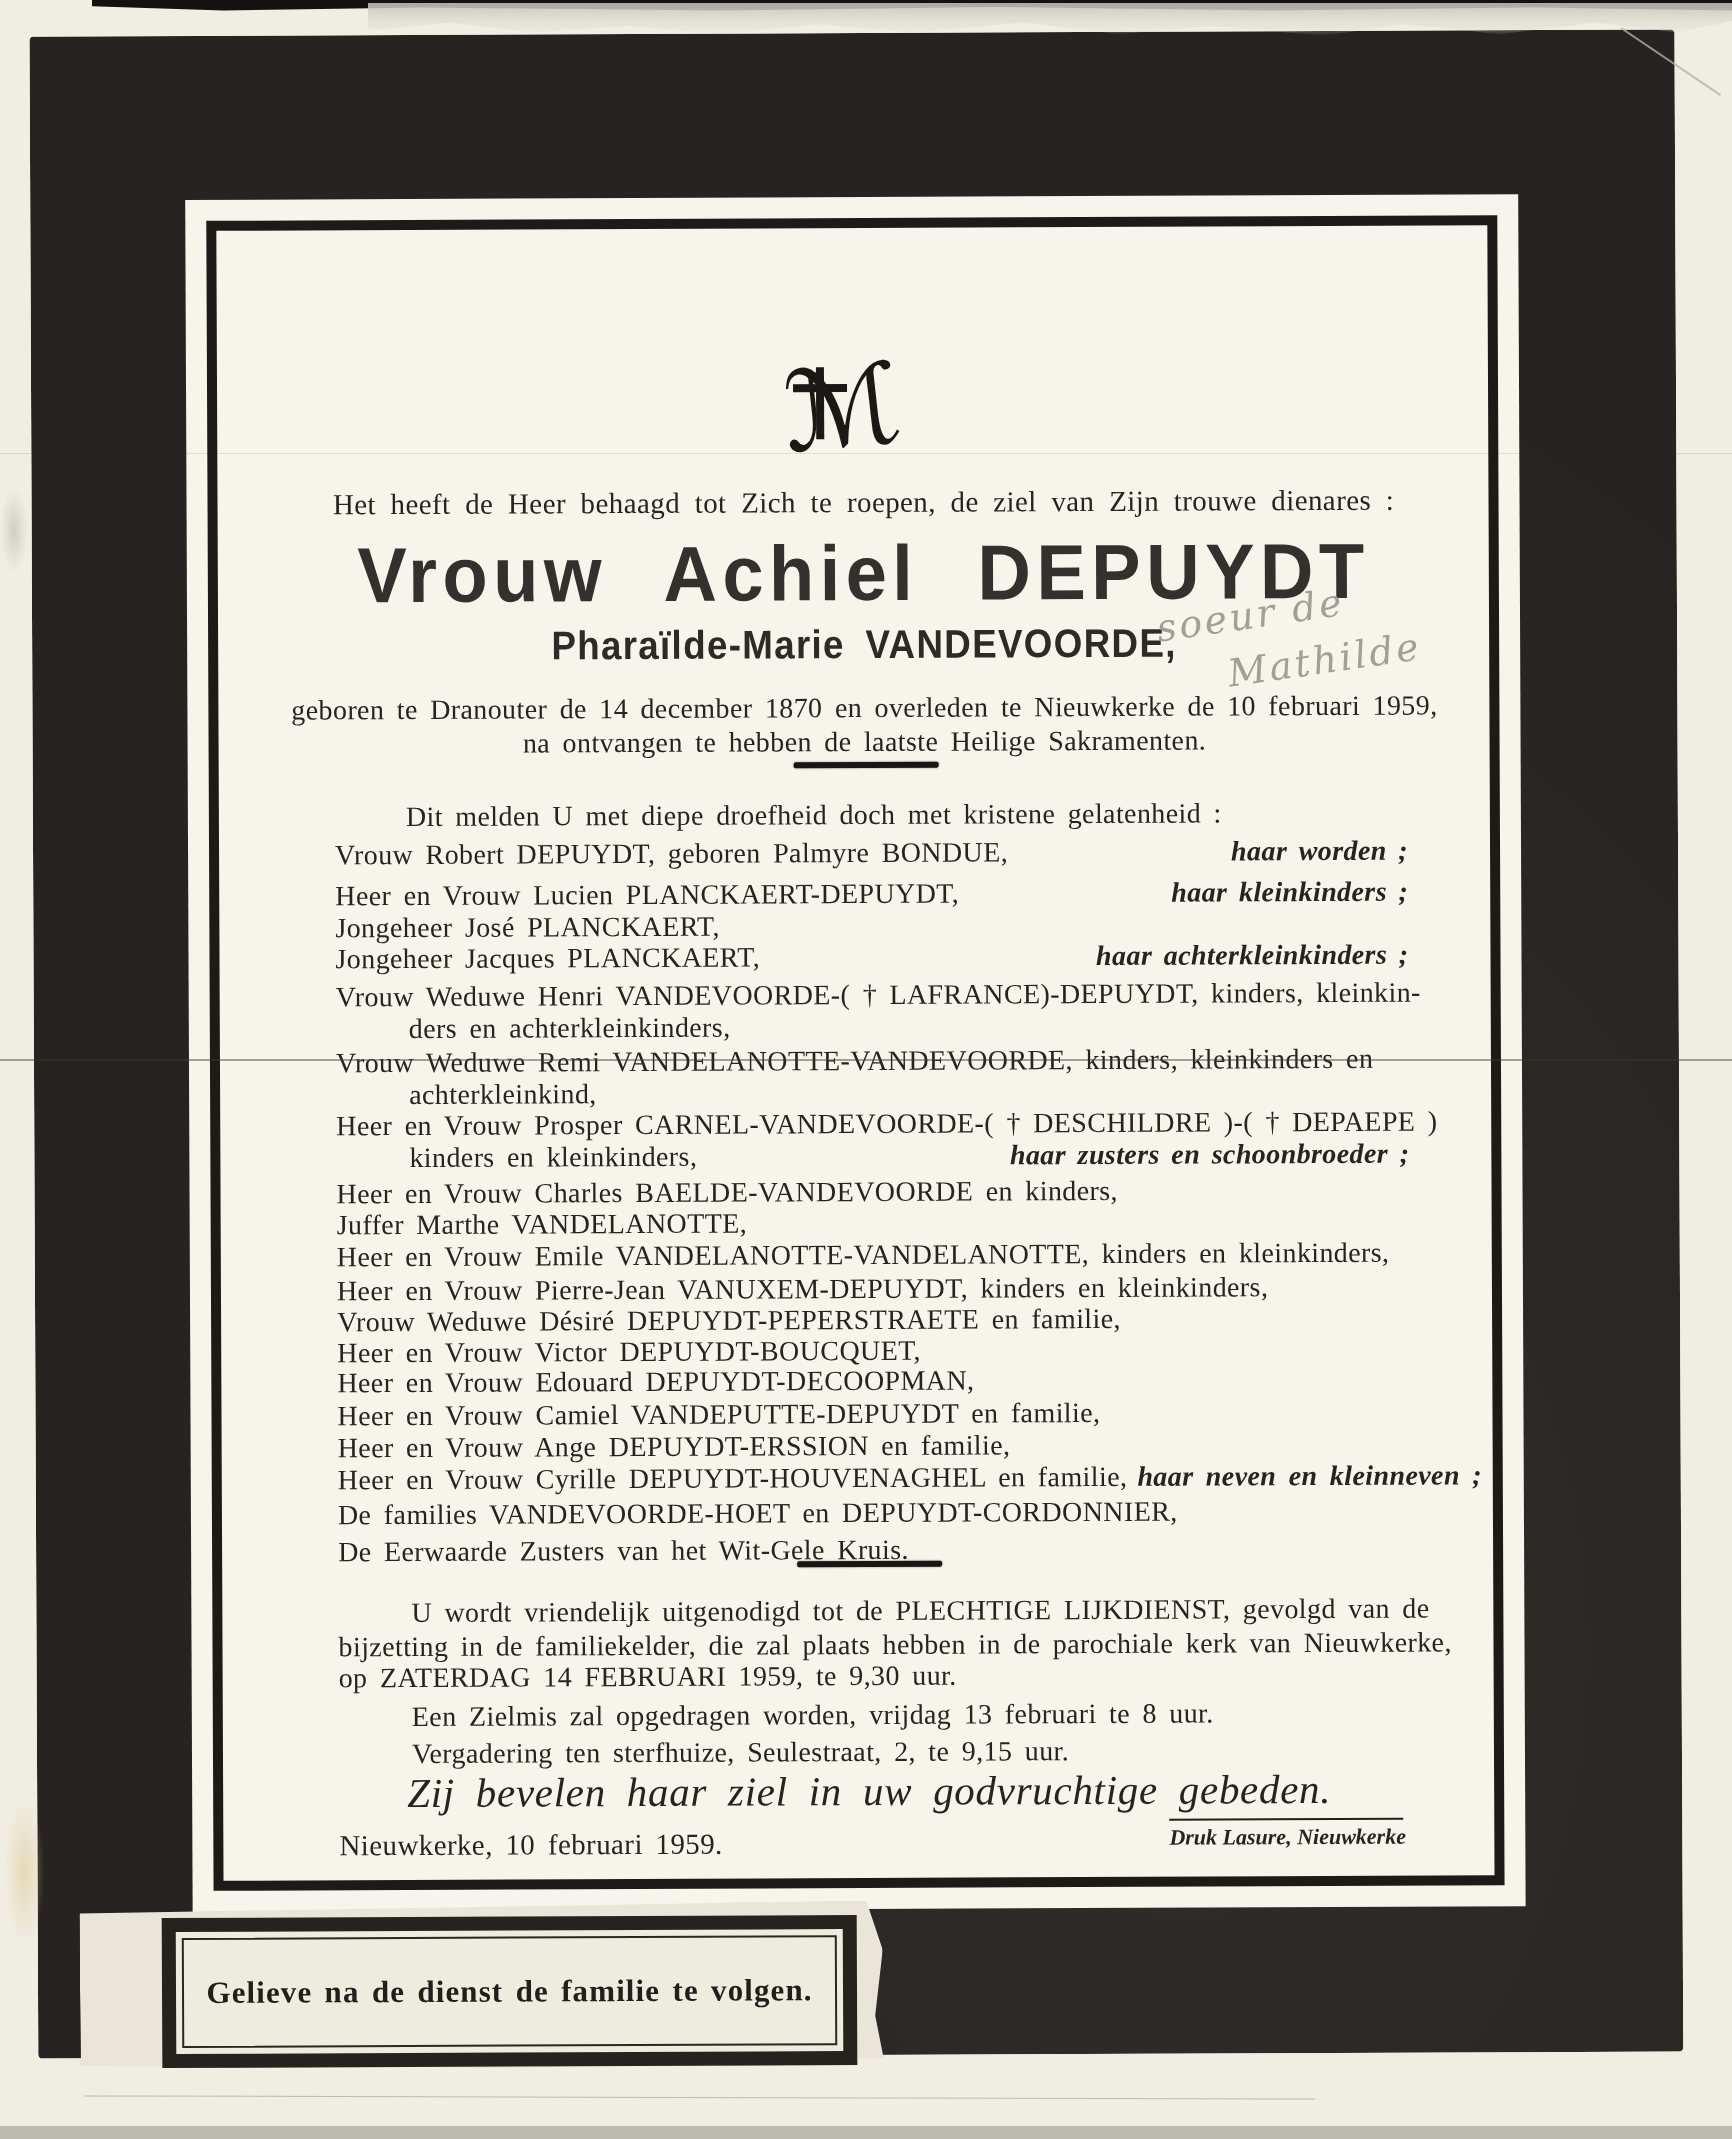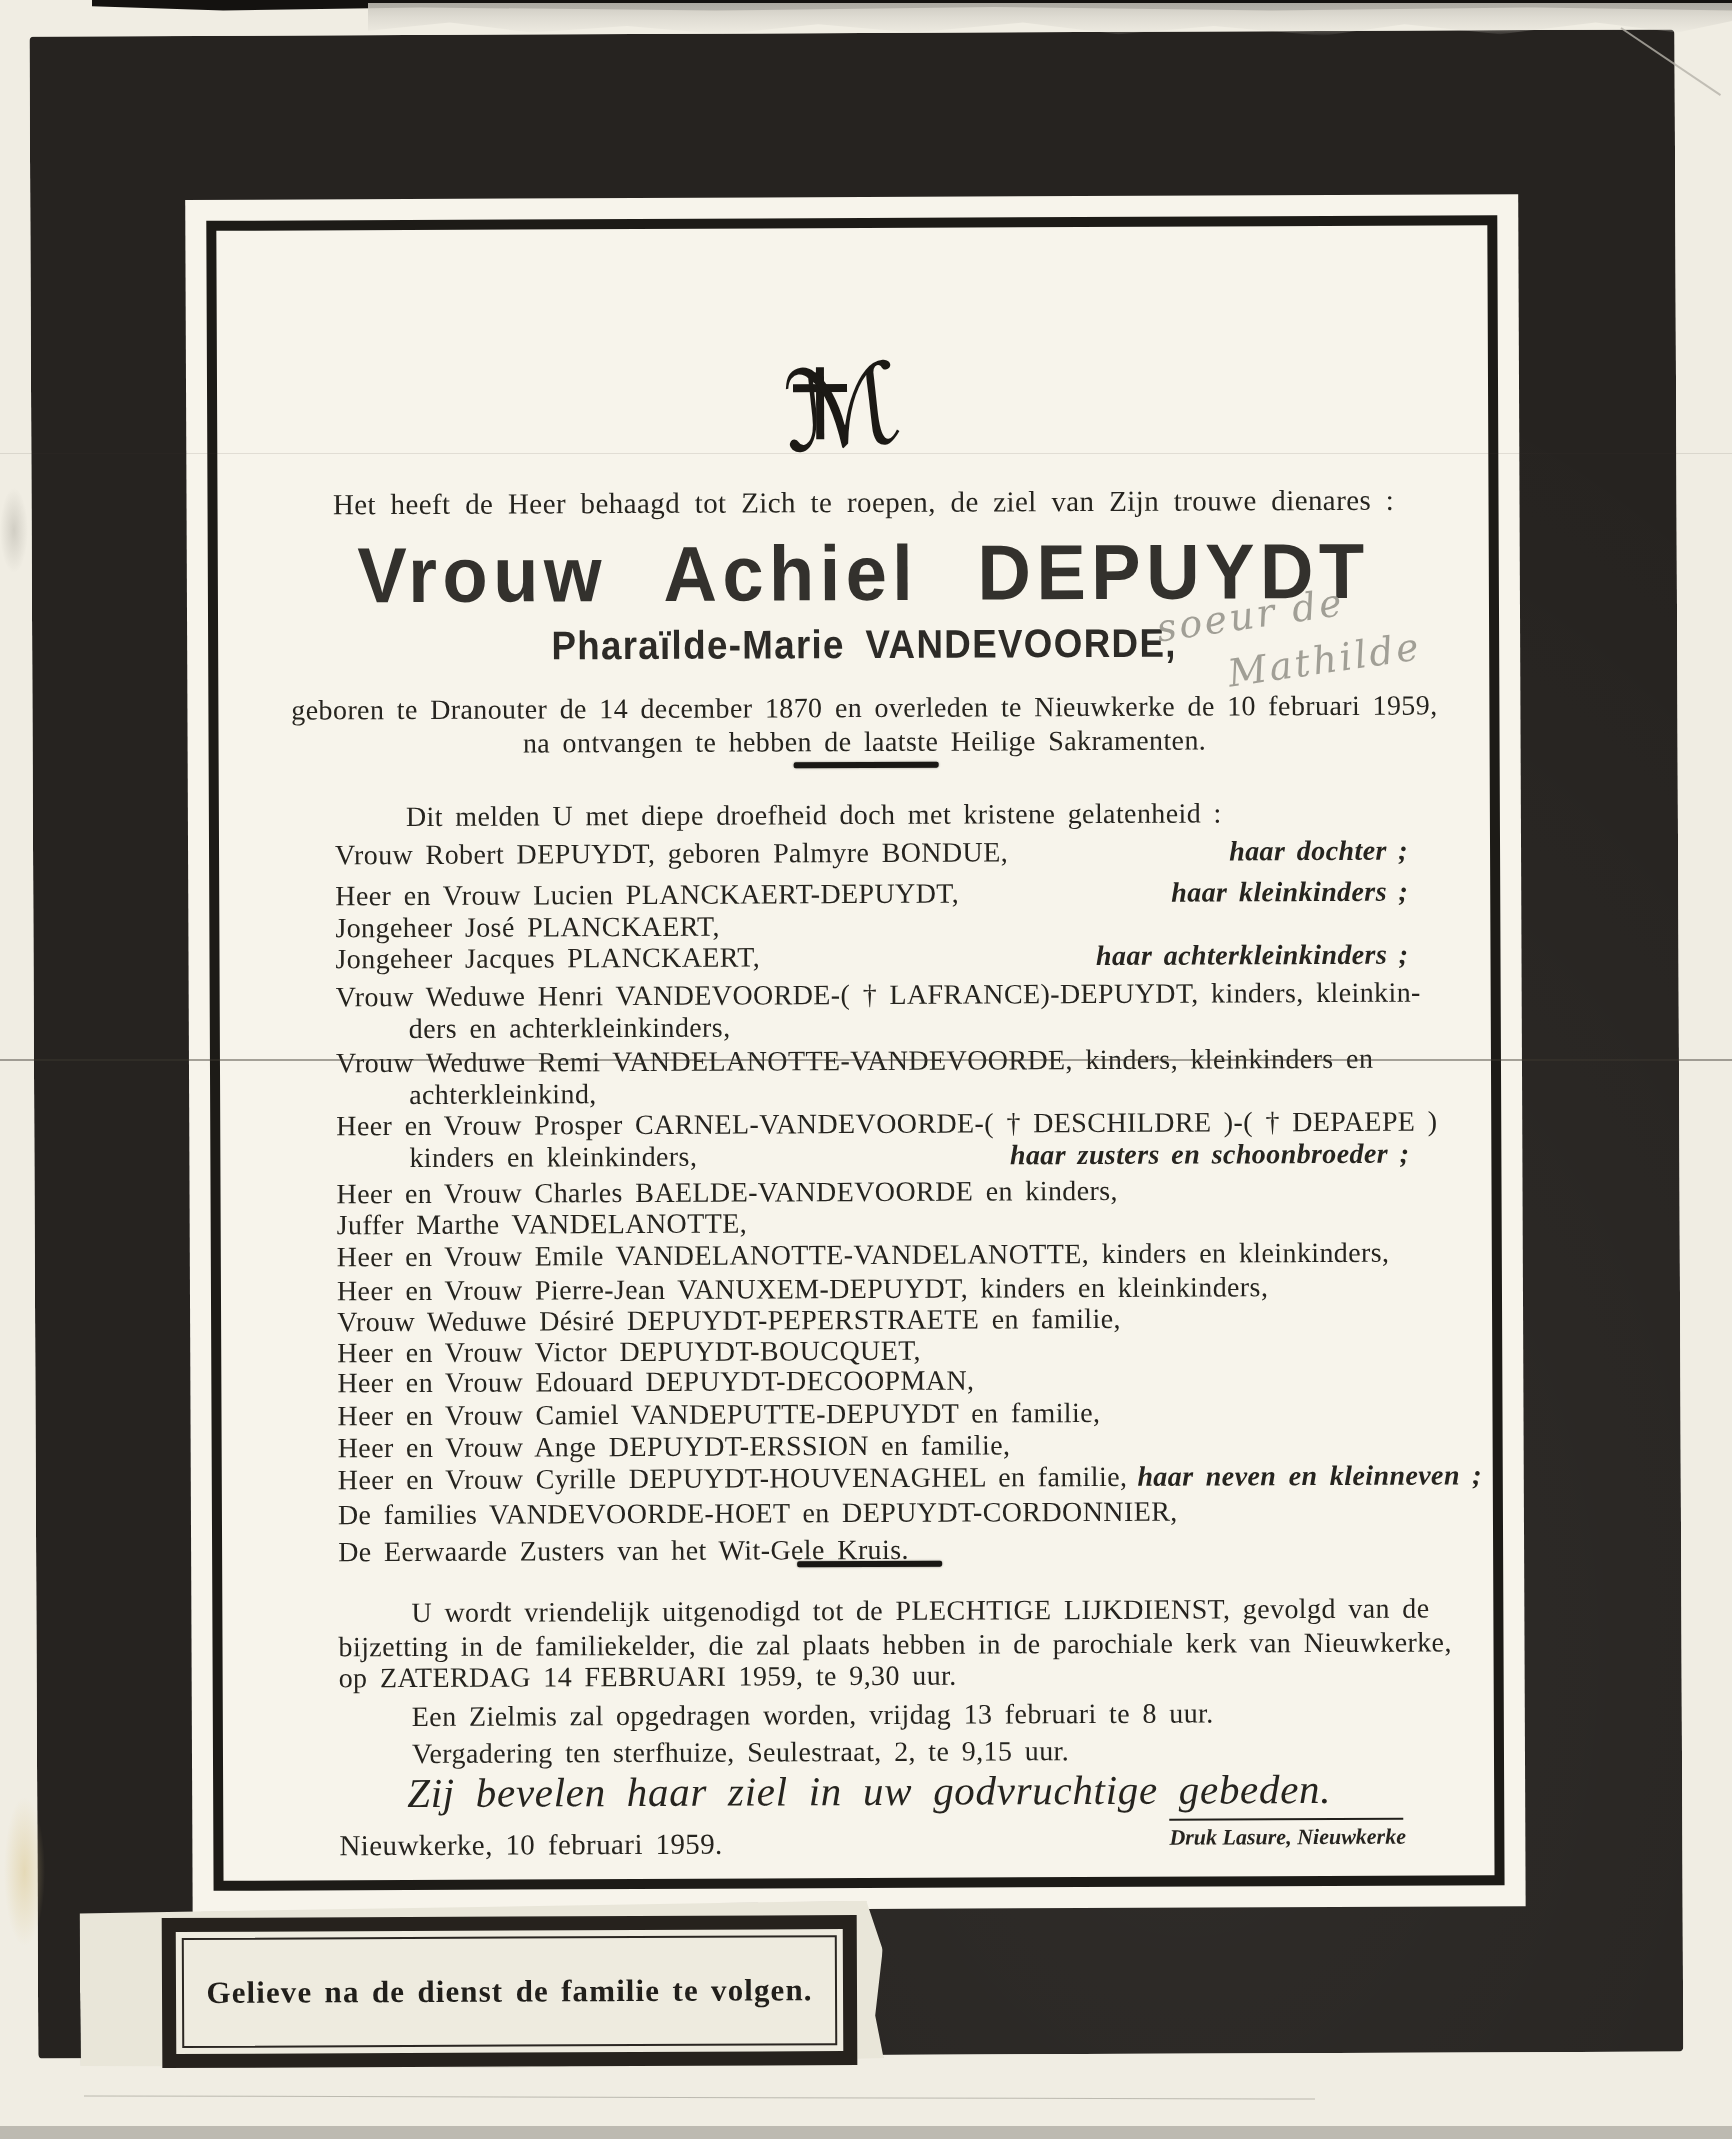--- a/index.html
+++ b/index.html
@@ -154,21 +154,21 @@
     <div class="handwriting" style="left:1040px;top:446px">Mathilde</div>
 
     <div class="line centered" style="top:495px">geboren te Dranouter de 14 december 1870 en overleden te Nieuwkerke de 10 februari 1959,</div>
     <div class="line centered" style="top:529px">na ontvangen te hebben de laatste Heilige Sakramenten.</div>
 
     <div class="divider" style="top:565px"></div>
 
     <div class="line" style="top:602px;left:218px">Dit melden U met diepe droefheid doch met kristene gelatenheid :</div>
 
     <div class="line" style="top:640px;left:147px">Vrouw Robert DEPUYDT, geboren Palmyre BONDUE,</div>
-    <div class="rel-label" style="top:640px">haar dochter ;</div>
+    <div class="rel-label" style="top:640px">haar worden ;</div>
     <div class="line" style="top:681px;left:147px">Heer en Vrouw Lucien PLANCKAERT-DEPUYDT,</div>
     <div class="rel-label" style="top:681px">haar kleinkinders ;</div>
     <div class="line" style="top:713px;left:147px">Jongeheer José PLANCKAERT,</div>
     <div class="line" style="top:744px;left:147px">Jongeheer Jacques PLANCKAERT,</div>
     <div class="rel-label" style="top:744px">haar achterkleinkinders ;</div>
     <div class="line" style="top:782px;left:147px">Vrouw Weduwe Henri VANDEVOORDE-( † LAFRANCE)-DEPUYDT, kinders, kleinkin-</div>
     <div class="line" style="top:814px;left:220px">ders en achterkleinkinders,</div>
     <div class="line" style="top:848px;left:147px">Vrouw Weduwe Remi VANDELANOTTE-VANDEVOORDE, kinders, kleinkinders en</div>
     <div class="line" style="top:880px;left:220px">achterkleinkind,</div>
     <div class="line" style="top:911px;left:147px">Heer en Vrouw Prosper CARNEL-VANDEVOORDE-( † DESCHILDRE )-( † DEPAEPE )</div>

